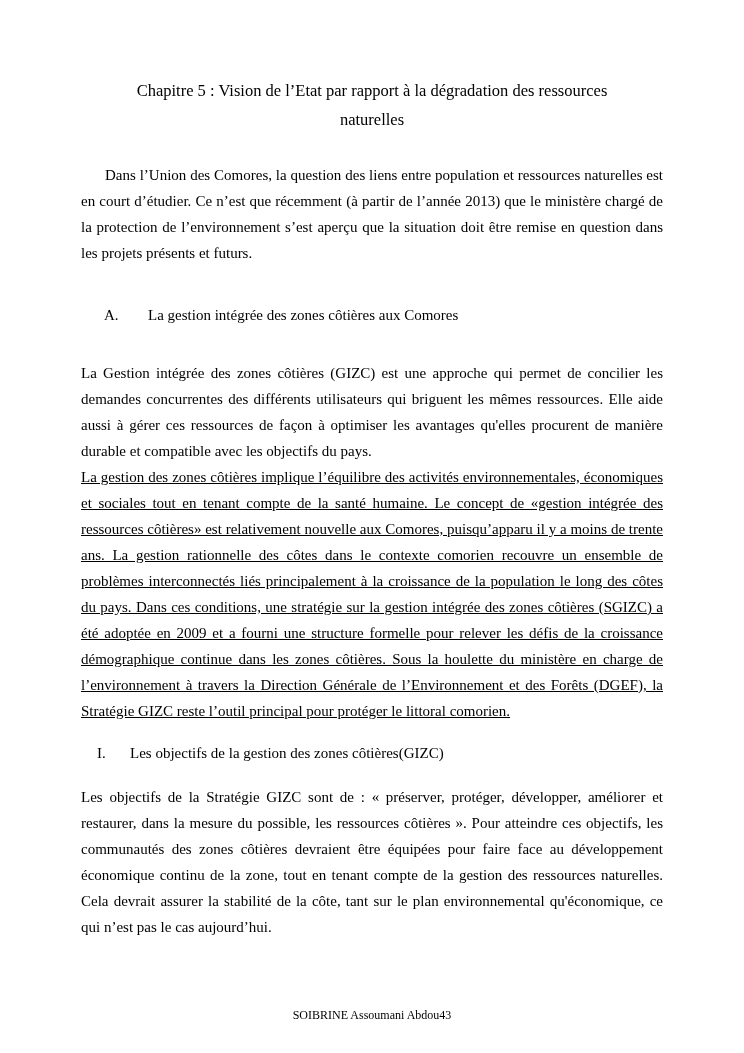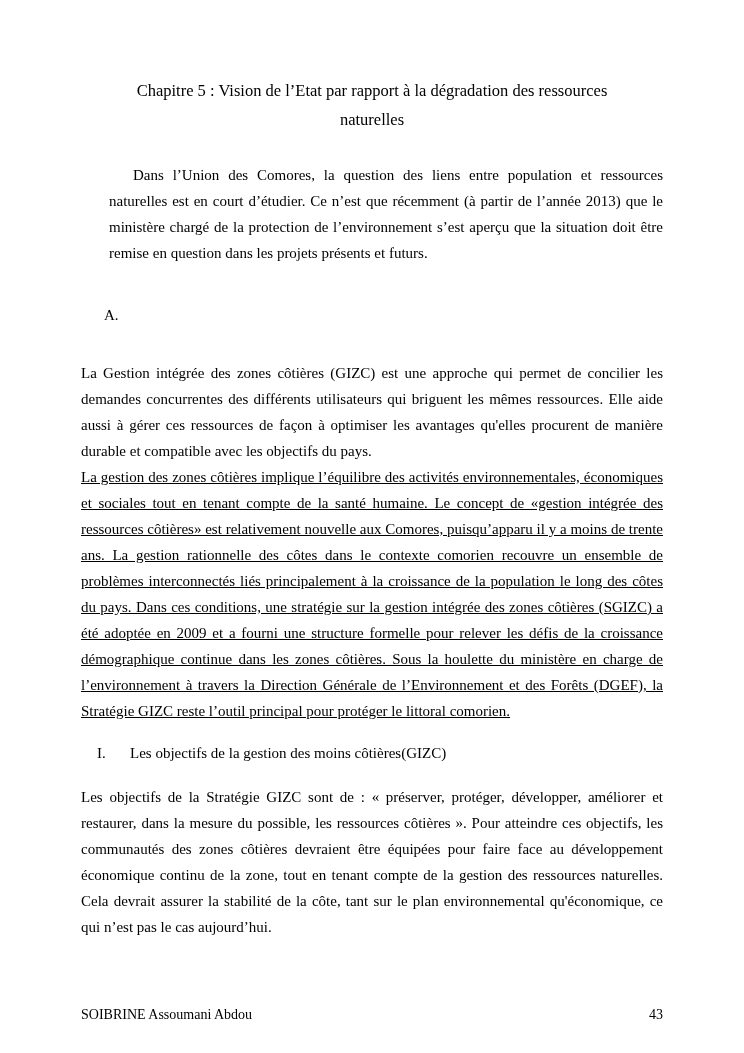--- a/index.html
+++ b/index.html
@@ -28,21 +28,20 @@
     font-family: Liberation Serif, serif;
   }
   p.body-para {
     font-size: 15px;
     line-height: 26px;
     text-align: justify;
     margin: 0;
   }
   p.indent-first {
     text-indent: 24px;
-    margin-left: 28px;
   }
   .para-intro   { margin-bottom: 0; }
   .section-heading {
     font-size: 15px;
     line-height: 26px;
     display: flex;
     align-items: baseline;
   }
   .section-heading.level-a { padding-left: 23px; margin-top: 36px; margin-bottom: 32px; }
   .section-heading.level-a .h-num { width: 44px; flex: 0 0 44px; }
@@ -50,45 +49,46 @@
   .section-heading.level-i .h-num { width: 33px; flex: 0 0 33px; }
   .para-gizc-definition { margin-bottom: 16px; }
   .para-gizc-context    { margin-bottom: 0; text-decoration: underline; }
   .para-objectives      { margin-bottom: 0; }
   .page-footer {
     position: absolute;
     left: 81px;
     right: 81px;
     top: 1006px;
     display: flex;
-    justify-content: space-between;
-    font-size: 14px;
+    justify-content: center;
+    font-size: 12px;
     line-height: 18px;
   }
 </style>
 </head>
 <body>
 
 <div class="page">
 
   <h1 class="chapter-title">Chapitre 5 : Vision de l’Etat par rapport à la dégradation des ressources naturelles</h1>
 
   <p class="body-para indent-first para-intro">Dans l’Union des Comores, la question des liens entre population et ressources naturelles est en court d’étudier. Ce n’est que récemment (à partir de l’année 2013) que le ministère chargé de la protection de l’environnement s’est aperçu que la situation doit être remise en question dans les projets présents et futurs.</p>
 
   <div class="section-heading level-a">
     <span class="h-num">A.</span>
+    <span class="h-text">La gestion intégrée des zones côtières aux Comores</span>
   </div>
 
   <p class="body-para para-gizc-definition">La Gestion intégrée des zones côtières (GIZC) est une approche qui permet de concilier les demandes concurrentes des différents utilisateurs qui briguent les mêmes ressources. Elle aide aussi à gérer ces ressources de façon à optimiser les avantages qu'elles procurent de manière durable et compatible avec les objectifs du pays.</p>
 
   <p class="body-para para-gizc-context">La gestion des zones côtières implique l’équilibre des activités environnementales, économiques et sociales tout en tenant compte de la santé humaine. Le concept de «gestion intégrée des ressources côtières» est relativement nouvelle aux Comores, puisqu’apparu il y a moins de trente ans. La gestion rationnelle des côtes dans le contexte comorien recouvre un ensemble de problèmes interconnectés liés principalement à la croissance de la population le long des côtes du pays. Dans ces conditions, une stratégie sur la gestion intégrée des zones côtières (SGIZC) a été adoptée en 2009 et a fourni une structure formelle pour relever les défis de la croissance démographique continue dans les zones côtières. Sous la houlette du ministère en charge de l’environnement à travers la  Direction Générale de l’Environnement et des Forêts (DGEF), la Stratégie GIZC reste l’outil principal pour protéger le littoral comorien.</p>
 
   <div class="section-heading level-i">
     <span class="h-num">I.</span>
-    <span class="h-text">Les objectifs de la  gestion des moins côtières(GIZC)</span>
+    <span class="h-text">Les objectifs de la  gestion des zones côtières(GIZC)</span>
   </div>
 
   <p class="body-para para-objectives">Les objectifs de la Stratégie GIZC sont de : « préserver, protéger, développer, améliorer et restaurer, dans la mesure du possible, les ressources côtières ». Pour atteindre ces objectifs, les communautés des zones côtières devraient être équipées pour faire face au développement économique continu de la zone, tout en tenant compte de la gestion des ressources naturelles. Cela devrait assurer la stabilité de la côte, tant sur le plan environnemental qu'économique, ce qui n’est pas le cas aujourd’hui.</p>
 
   <div class="page-footer">
     <span>SOIBRINE Assoumani Abdou</span>
     <span>43</span>
   </div>
 
 </div>

